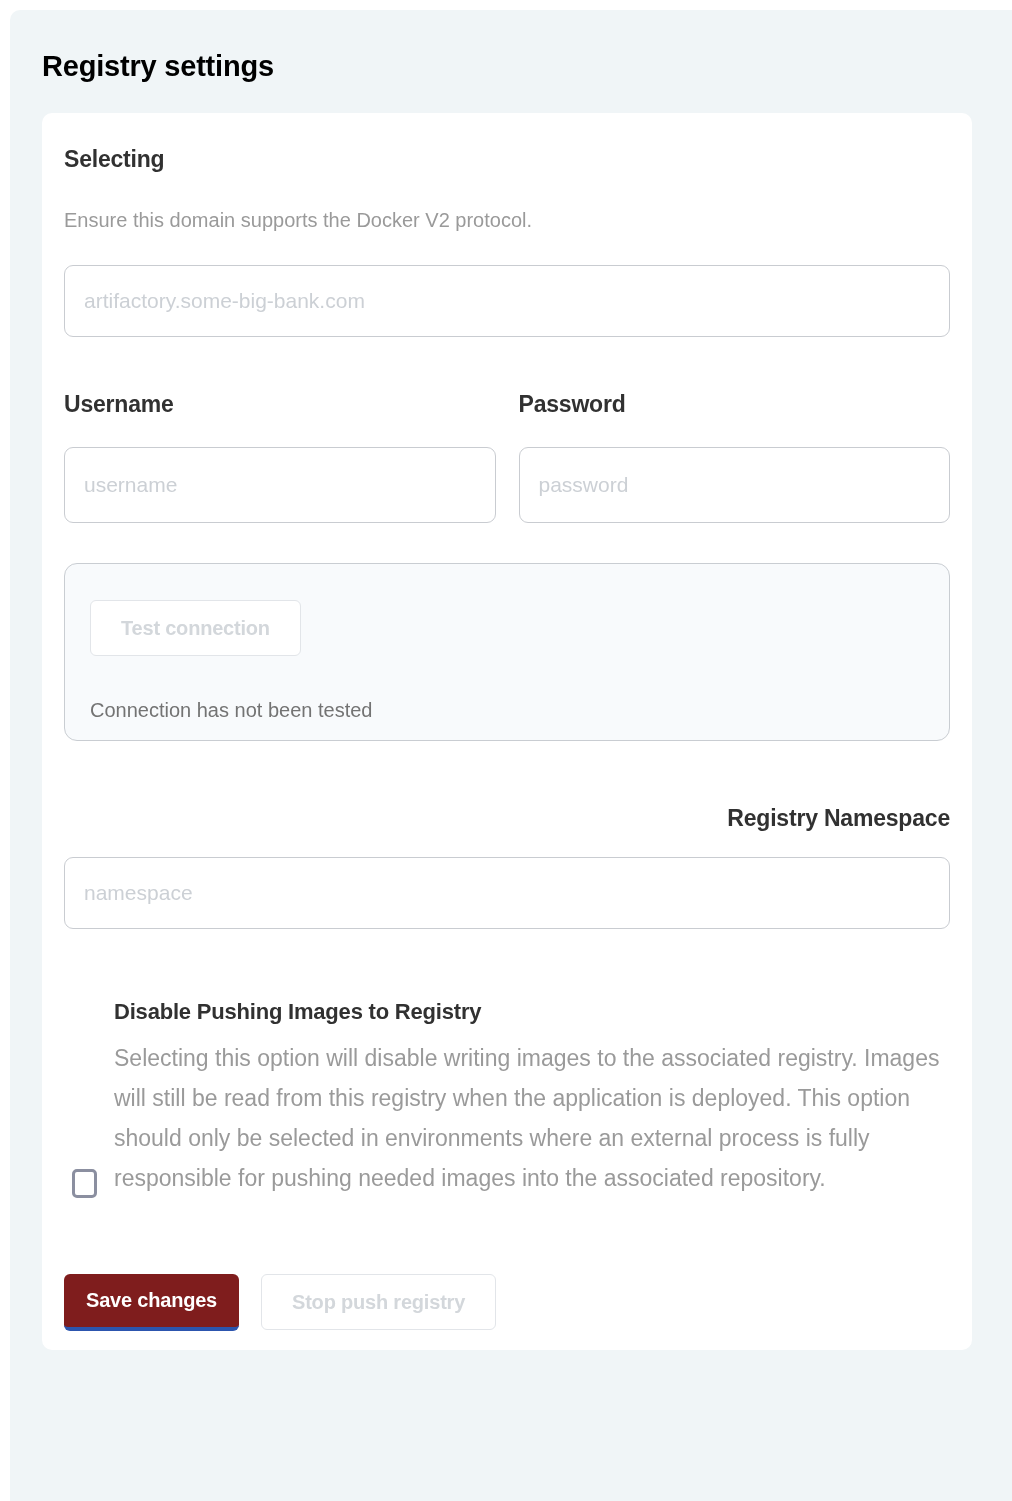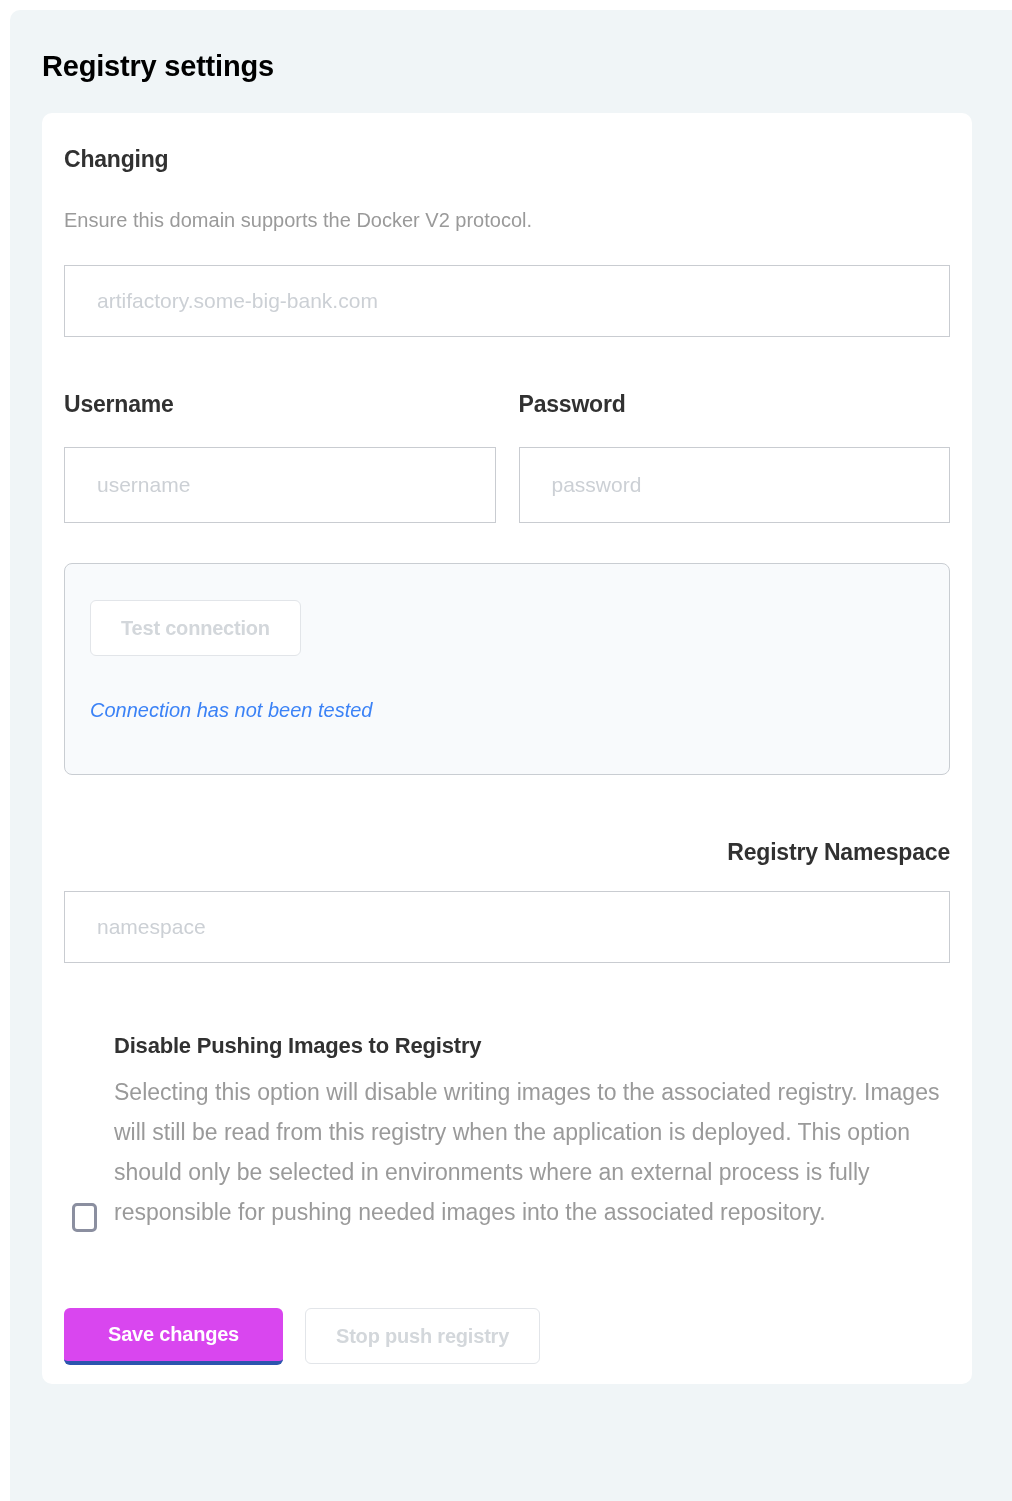--- a/index.html
+++ b/index.html
@@ -44,42 +44,42 @@
     font-weight: 500;
     color: #9a9a9a;
     line-height: 40px;
   }
   .text-input {
     display: block;
     width: 100%;
     height: 72px;
     margin-top: 25px;
     border: 1px solid #c9ccd1;
-    border-radius: 0;
+    border-radius: 9px;
     background: #ffffff;
-    padding: 0 32px;
+    padding: 0 19px;
     font-family: "Liberation Sans", "DejaVu Sans", sans-serif;
     font-size: 21px;
     color: #323232;
     outline: none;
   }
   .text-input::placeholder { color: #ccd0d5; opacity: 1; }
   .two-col {
     display: flex;
     gap: 23px;
     margin-top: 54px;
   }
   .two-col .col { flex: 1; }
   .two-col .text-input { height: 76px; margin-top: 29px; }
   .test-panel {
     margin-top: 40px;
     background: #f8fafc;
     border: 1px solid #c9cdd2;
-    border-radius: 8px;
-    padding: 36px 25px 52px 25px;
+    border-radius: 13px;
+    padding: 36px 25px 18px 25px;
   }
   .btn {
     display: inline-block;
     font-family: "Liberation Sans", "DejaVu Sans", sans-serif;
     font-size: 20px;
     font-weight: bold;
     border-radius: 6px;
     cursor: pointer;
     letter-spacing: -0.2px;
   }
@@ -87,22 +87,21 @@
     height: 56px;
     padding: 0 30px;
     background: #ffffff;
     border: 1px solid #e2e5e9;
     color: #d3d7db;
   }
   .test-panel .status {
     margin-top: 43px;
     font-size: 20px;
     font-weight: 500;
-    color: #3b82f6;
-    font-style: italic;
+    color: #737373;
   }
   .section-label { margin-top: 64px; text-align: right; }
   .checkbox-row {
     margin-top: 70px;
     margin-left: 8px;
     display: flex;
     align-items: flex-end;
   }
   .checkbox {
     appearance: none;
@@ -131,36 +130,36 @@
     line-height: 40px;
   }
   .actions {
     margin-top: 76px;
     display: flex;
     align-items: flex-start;
     gap: 22px;
   }
   .btn-primary {
     height: 57px;
-    padding: 0 44px;
-    background: #d946ef;
+    padding: 0 22px;
+    background: #7f1d1d;
     color: #ffffff;
     border: none;
     border-bottom: 4px solid #2c55ae;
   }
 </style>
 </head>
 <body>
 
 <div class="panel">
   <h1 class="page-title">Registry settings</h1>
 
   <div class="card">
 
-    <div class="field-label">Changing</div>
+    <div class="field-label">Selecting</div>
     <p class="help">Ensure this domain supports the Docker V2 protocol.</p>
     <input type="text" class="text-input" placeholder="artifactory.some-big-bank.com" style="">
 
     <div class="two-col">
       <div class="col">
         <div class="field-label">Username</div>
         <input type="text" class="text-input" placeholder="username" style="">
       </div>
       <div class="col">
         <div class="field-label">Password</div>

